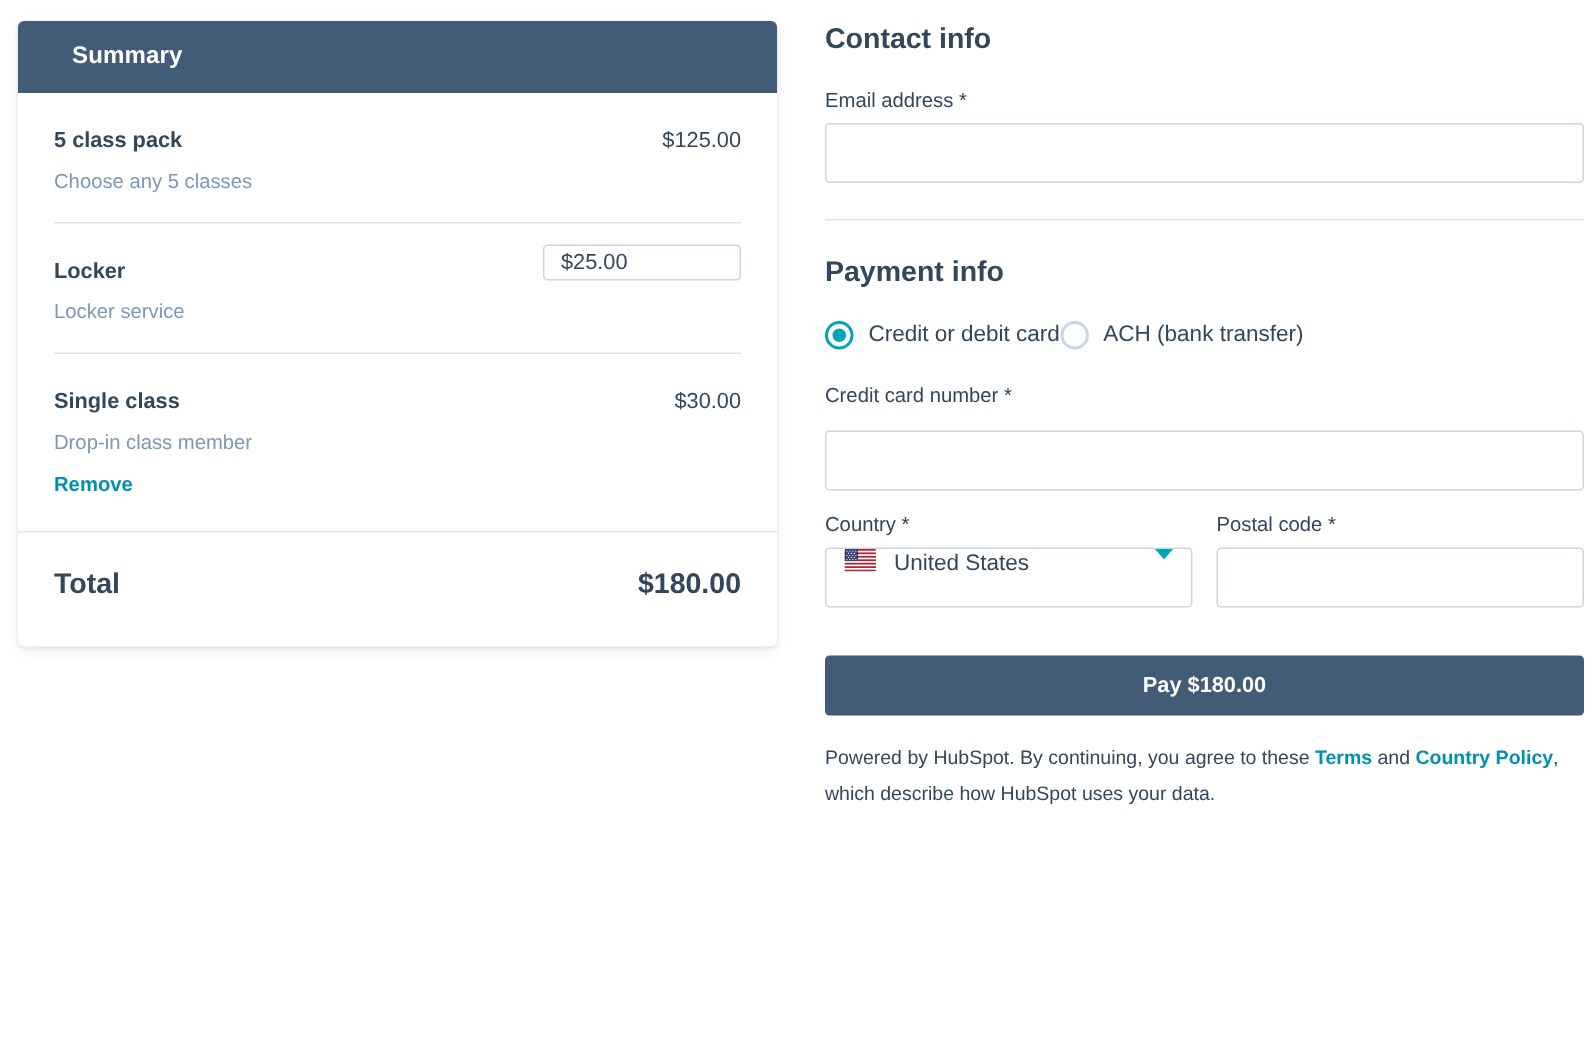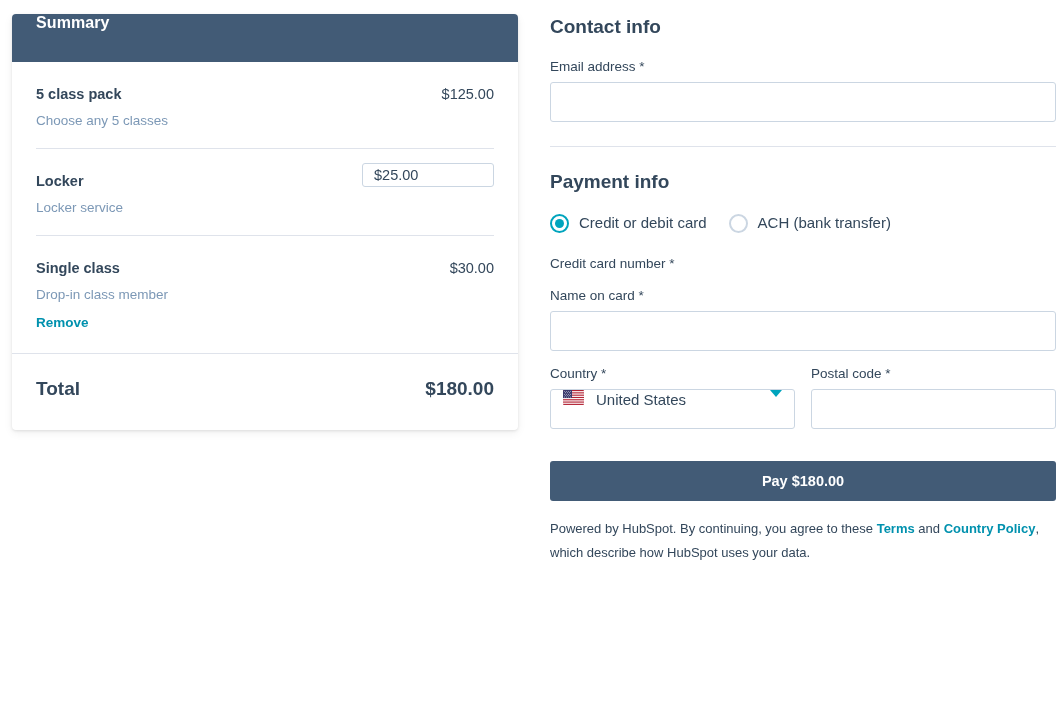--- a/index.html
+++ b/index.html
@@ -29,22 +29,22 @@
     width: 506px;
     background: #ffffff;
     border-radius: 4px;
     box-shadow: 0 1px 3px rgba(0,0,0,0.10), 0 3px 10px rgba(0,0,0,0.06);
     overflow: hidden;
   }
   .summary-header {
     background: #425b76;
     height: 48px;
     display: flex;
-    align-items: flex-start;
-    padding: 0 24px;
+    align-items: center;
+    padding: 0 36px;
   }
   .summary-header-title {
     color: #ffffff;
     font-size: 16px;
     font-weight: bold;
     letter-spacing: 0.1px;
   }
   .summary-body {
     padding: 0 24px;
   }
@@ -166,21 +166,20 @@
 
   .section-divider {
     height: 1px;
     background: #dfe3eb;
     margin: 24px 0 22px 0;
   }
 
   .radio-group {
     display: flex;
     align-items: center;
-    gap: 22px;
     margin-bottom: 22px;
   }
   .radio-option {
     display: flex;
     align-items: center;
     gap: 10px;
     cursor: pointer;
   }
   .radio-mark {
     width: 19px;
@@ -403,21 +402,20 @@
 
     
     <div class="field-block">
       <label class="field-label">Credit card number *</label>
     </div>
 
     
 
     
     <div class="field-block">
-      <label class="field-label">Name on card *</label>
       <input class="text-input tall-input" type="text" placeholder="" style="">
     </div>
 
     
     <div class="field-row">
       <div>
         <label class="field-label">Country *</label>
         <div class="select-wrap">
           <div class="select-box">
             <svg class="flag-icon" viewBox="0 0 21 15" xmlns="http://www.w3.org/2000/svg">

